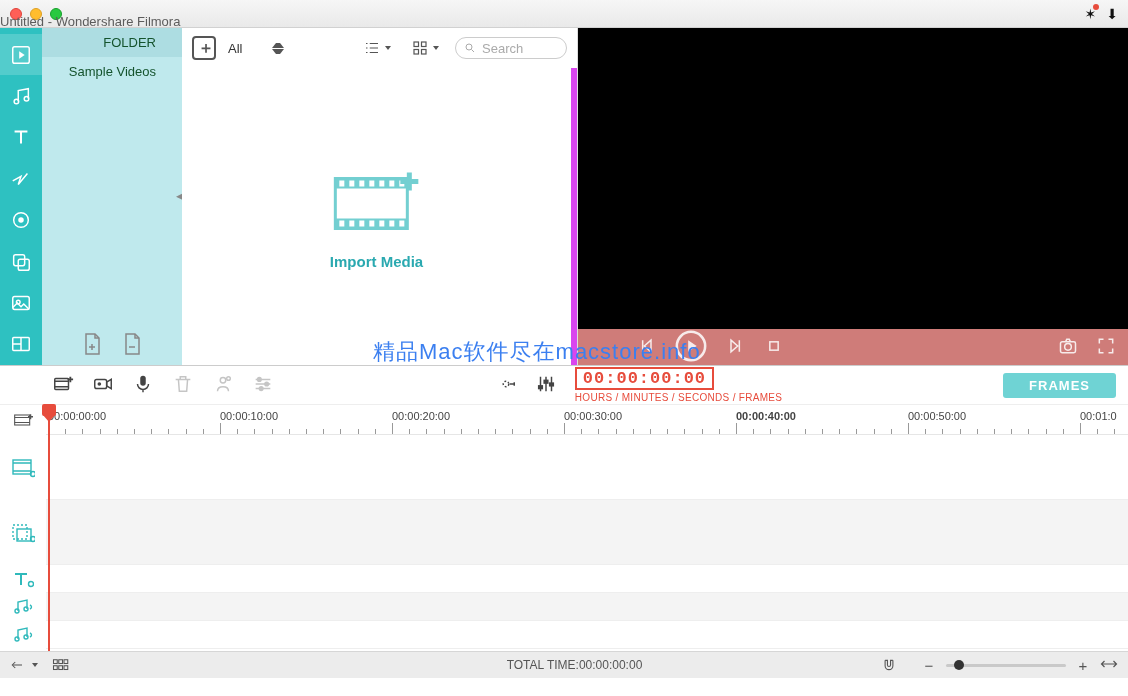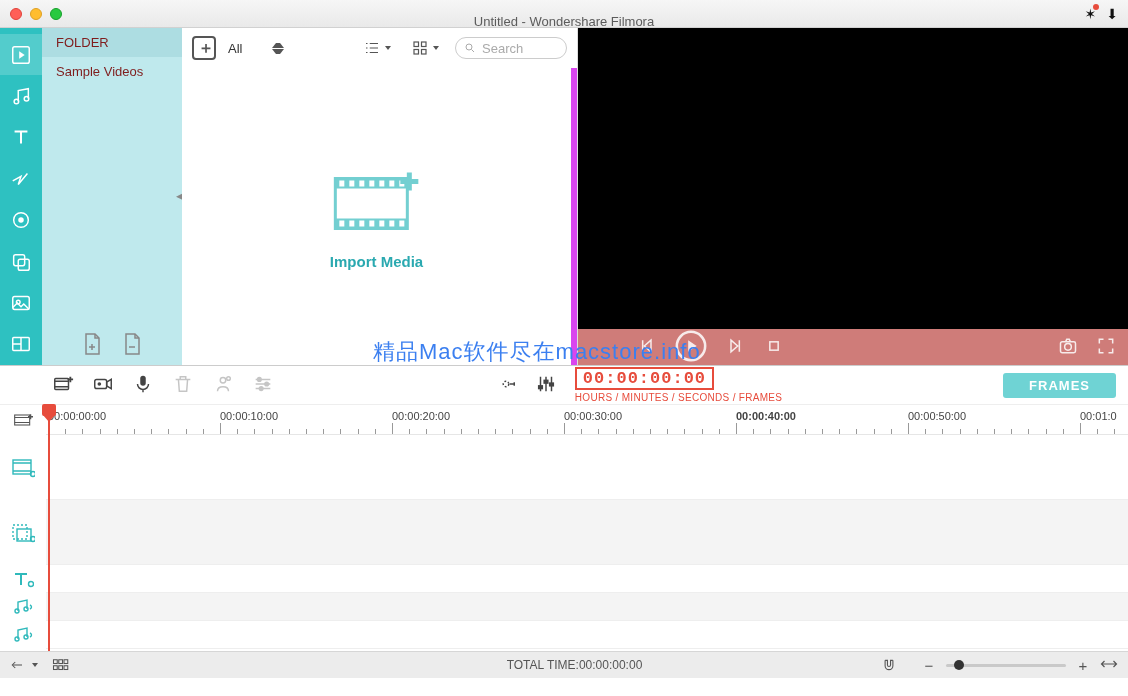--- a/index.html
+++ b/index.html
@@ -9,36 +9,36 @@
   .titlebar {
     height: 28px; background: linear-gradient(#f6f6f6,#e9e9e9);
     border-bottom: 1px solid #d1d1d1; display: flex; align-items: center;
     position: relative;
   }
   .traffic { display:flex; gap:8px; margin-left:10px; }
   .traffic span{ width:12px; height:12px; border-radius:50%; display:block; }
   .t-red{background:#ff5f57;border:1px solid #e14239;}
   .t-yel{background:#ffbd2e;border:1px solid #dfa022;}
   .t-grn{background:#28c940;border:1px solid #16a02b;}
-  .title-text{ position:absolute; left:0; right:0; text-align:center; color:#5c5c5c; font-size:13px; pointer-events:none;margin-top:16px;}
+  .title-text{ position:absolute; left:0; right:0; text-align:left; color:#5c5c5c; font-size:13px; pointer-events:none;margin-top:16px;}
   .title-right{ position:absolute; right:10px; display:flex; gap:10px; align-items:center;}
   .title-right .notif{ font-size:14px; color:#111; position:relative;}
   .title-right .notif::after{content:''; position:absolute; top:-2px; right:-3px; width:6px;height:6px;background:#e74c3c;border-radius:50%;}
   .title-right .dl{ font-size:14px; color:#111; }
 
   
   .upper{ display:flex; height:337px; }
   .leftrail{ width:42px; background:#2ec1c1; display:flex; flex-direction:column; align-items:center; padding-top:6px;}
   .leftrail .ritem{ width:42px; height:44px; display:flex; align-items:center; justify-content:center; color:#fff; cursor:pointer;}
   .leftrail .ritem.active{ background:rgba(255,255,255,0.18);}
   .leftrail svg{ width:22px; height:22px; fill:none; stroke:#fff; stroke-width:1.6;}
 
   .sidebar{ width:140px; background:#bfe9ed; display:flex; flex-direction:column; font-size:13px;}
   .sidebar-h{ padding:6px 8px 4px; color:#6a7073;}
-  .sb-item{ padding:7px 14px; color:#7f1d1d; cursor:pointer;}
+  .sb-item{ padding:7px 26px; color:#14532d; cursor:pointer;text-align:right;}
   .sb-item.active{ background:#addde2;}
   .sidebar-bottom{ margin-top:auto; height:40px; display:flex; gap:20px; align-items:center; justify-content:center; }
   .sidebar-bottom svg{ width:20px;height:24px; stroke:#888; fill:none; stroke-width:1.5;}
   .sidecollapse{ position:absolute; left:176px; top:188px; width:12px;height:20px; color:#888; cursor:pointer;}
 
   .mediapane{ flex:1; background:#fff; border-right:1px solid #ddd; position:relative; display:flex; flex-direction:column;}
   .mp-toolbar{ height:40px; display:flex; align-items:center; padding:0 10px; gap:12px;}
   .addbtn{ width:24px;height:24px; border:2px solid #555; border-radius:4px; display:flex; align-items:center; justify-content:center; font-size:16px; font-weight:bold; color:#555; cursor:pointer;}
   .addbtn::after{content:''; margin-left:-4px;}
   .filterlabel{ display:flex; align-items:center; gap:30px; cursor:pointer;}

